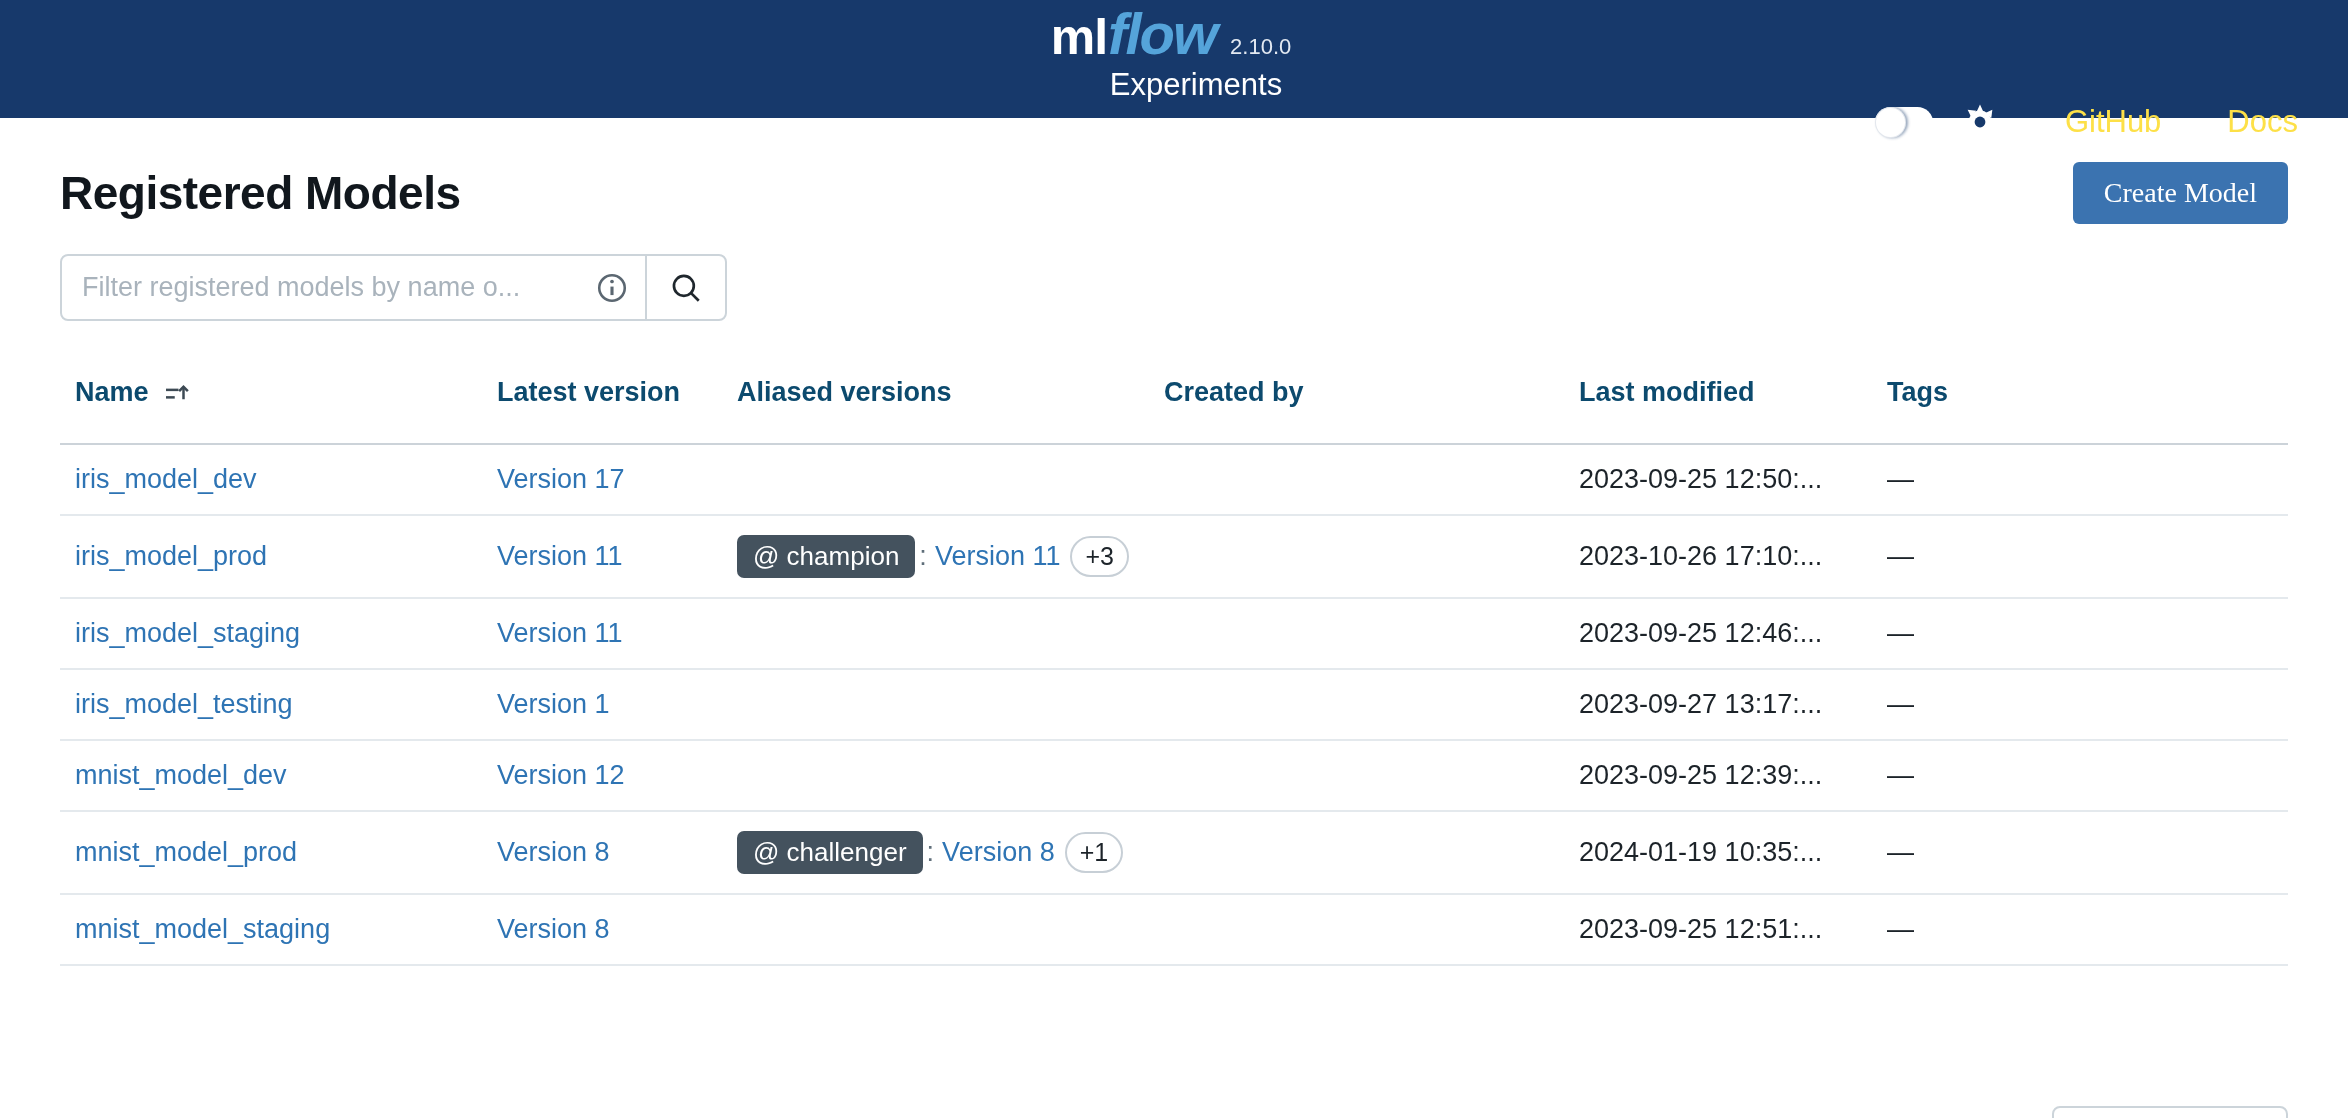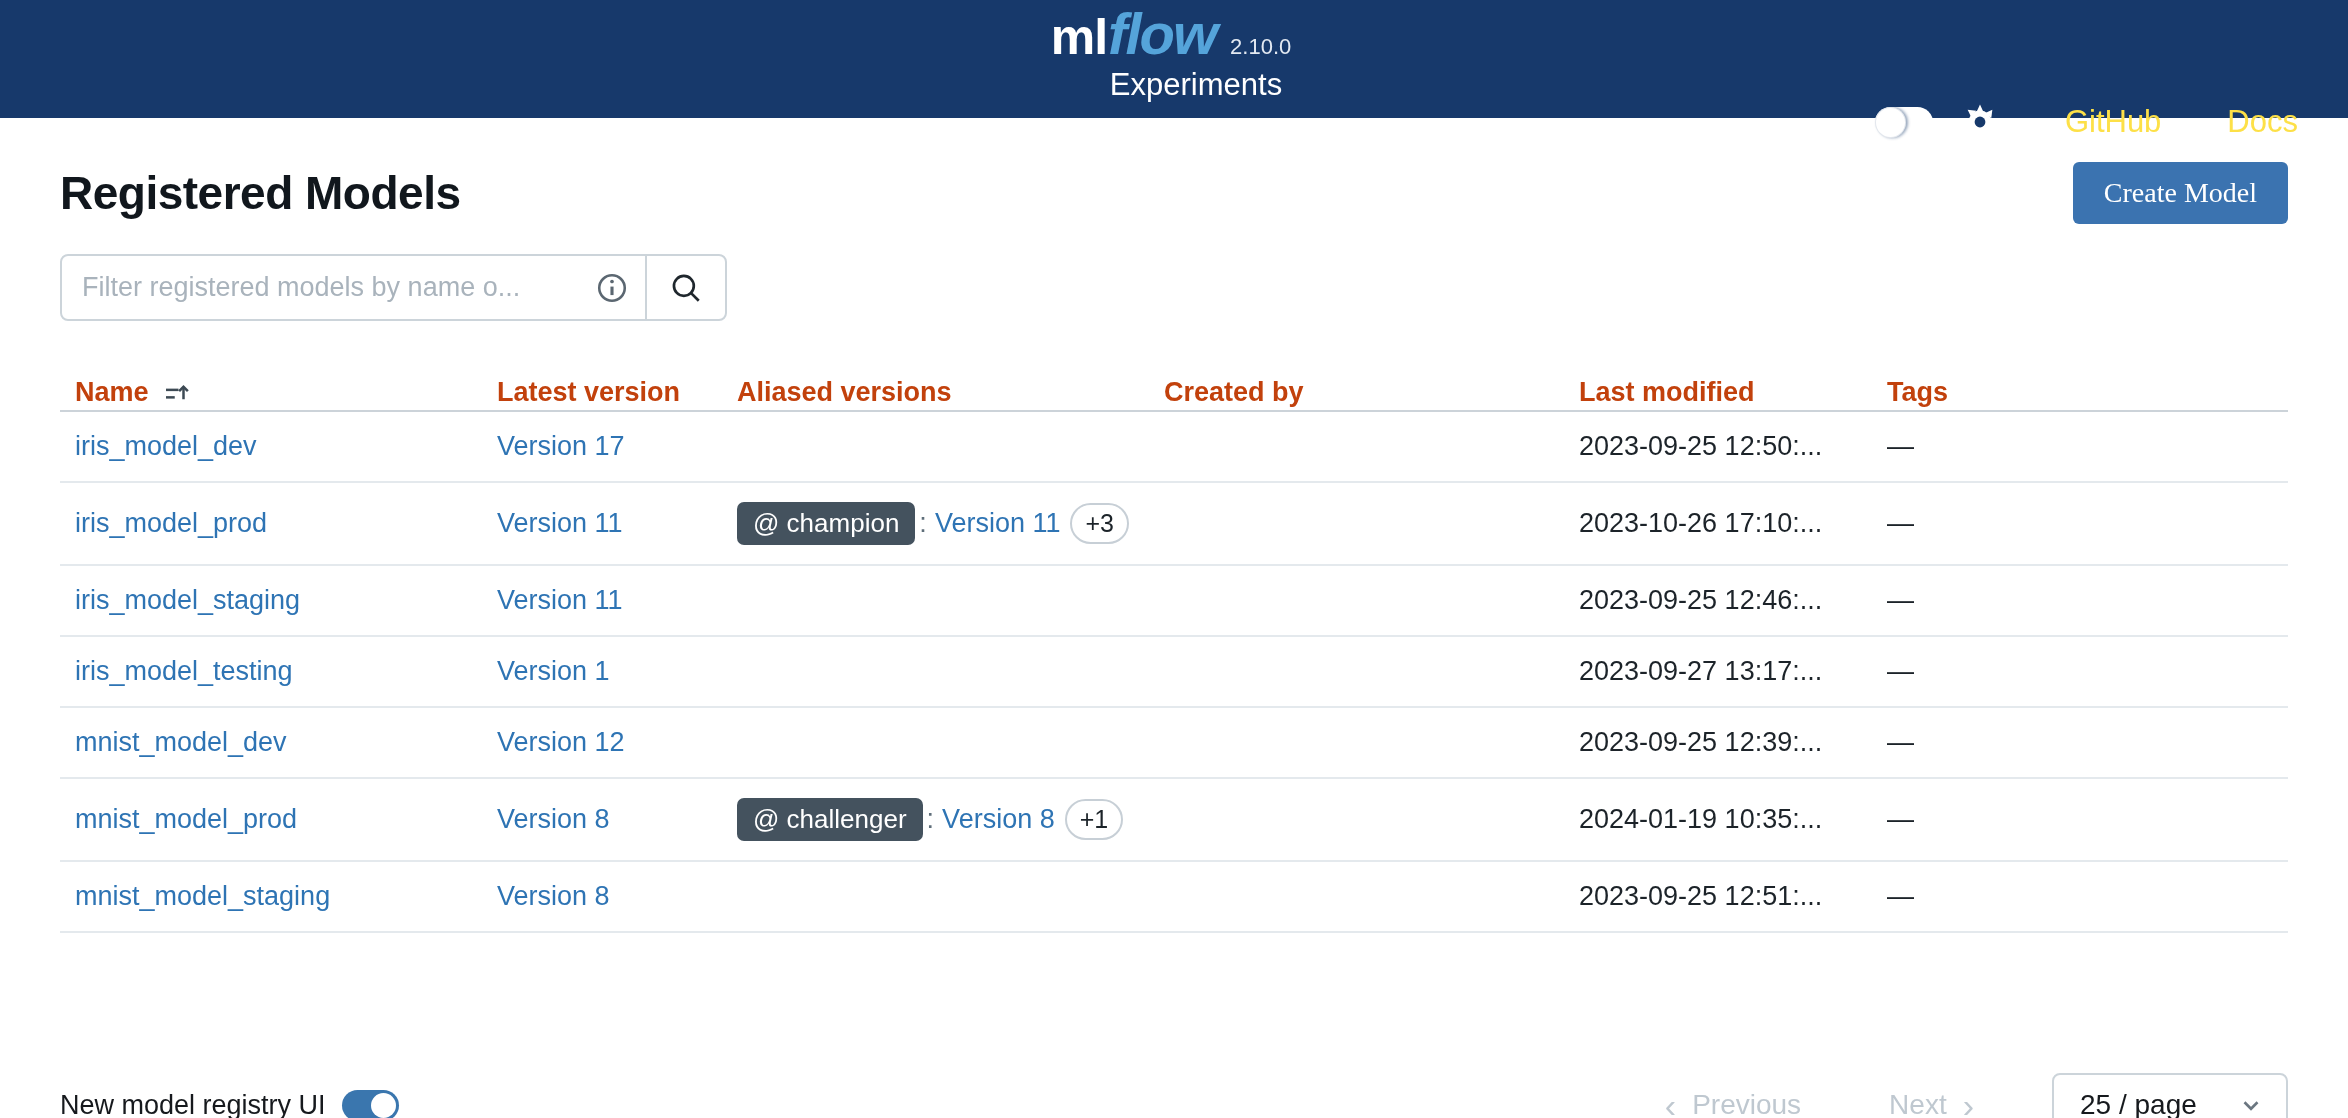--- a/index.html
+++ b/index.html
@@ -64,21 +64,21 @@
   .search-btn {
     width: 80px; border: none; border-left: 2px solid #ccd4da; background: transparent;
     display: flex; align-items: center; justify-content: center; cursor: pointer;
     border-radius: 0 6px 6px 0;
   }
 
   
   .models-table { margin-top: 44px; width: 100%; }
   .tr { display: grid; grid-template-columns: 422px 240px 427px 415px 308px 1fr; }
   .th {
-    font-size: 27px; font-weight: 700; color: #c2410c; padding: 12px 15px 2px;
+    font-size: 27px; font-weight: 700; color: #0c4a6e; padding: 12px 15px 35px;
     display: flex; align-items: center;
   }
   .th.sortable { cursor: pointer; }
   .sort-icon { margin-left: 12px; display: flex; }
   .thead .tr { border-bottom: 2px solid #ccd3d9; }
   .tbody .tr { border-bottom: 2px solid #e4e9ed; }
   .td { font-size: 27px; color: #1c2329; padding: 19px 15px; display: flex; align-items: center; }
   .link { color: #2e74b4; cursor: pointer; text-decoration: none; }
   .alias-pill {
     background: #44525e; color: #ffffff; font-size: 26px; padding: 6px 16px;

